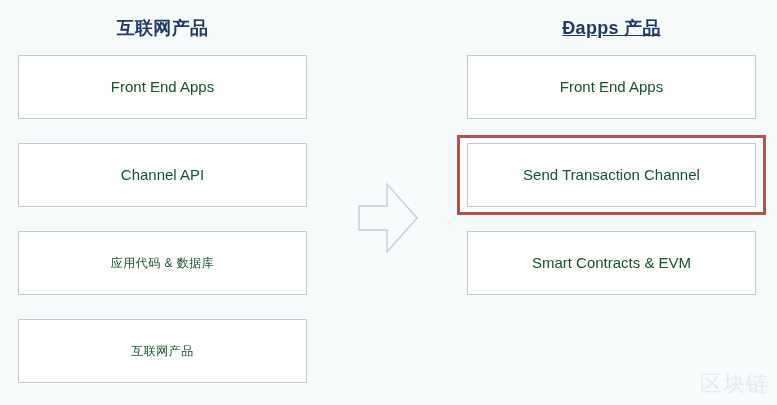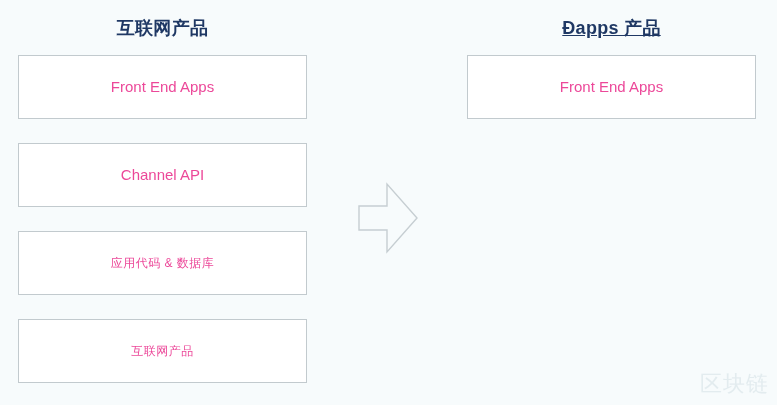--- a/index.html
+++ b/index.html
@@ -61,21 +61,21 @@
     height: 100%;
     box-sizing: border-box;
     background: #ffffff;
     border: 1px solid #c2cace;
     display: flex;
     align-items: center;
     justify-content: center;
   }
   .box-label {
     font-size: 15px;
-    color: #ec4899;
+    color: #14532d;
     text-align: right;
     line-height: 20px;
     white-space: nowrap;
   }
   .box-label.cjk { font-size: 12px; letter-spacing: 0.5px; }
 
   
   .row.highlight { }
   .highlight-frame {
     position: absolute;
@@ -149,21 +149,32 @@
   </div>
 
   <div class="stack" id="stack-right">
 
     <div class="row">
       <div class="box">
         <span class="box-label">Front End Apps</span>
       </div>
     </div>
 
+    <div class="row highlight">
+      <div class="highlight-frame"></div>
+      <div class="box">
+        <span class="box-label">Send Transaction Channel</span>
+      </div>
+    </div>
 
+    <div class="row">
+      <div class="box">
+        <span class="box-label">Smart Contracts &amp; EVM</span>
+      </div>
+    </div>
 
 
   </div>
 
   <div id="arrow">
     <svg width="62" height="72" viewBox="0 0 62 72" xmlns="http://www.w3.org/2000/svg">
       <polygon points="2,24 30,24 30,2 60,36 30,70 30,48 2,48" fill="none" stroke="#c6ced2" stroke-width="1.4" stroke-linejoin="miter"></polygon>
     </svg>
   </div>
 

